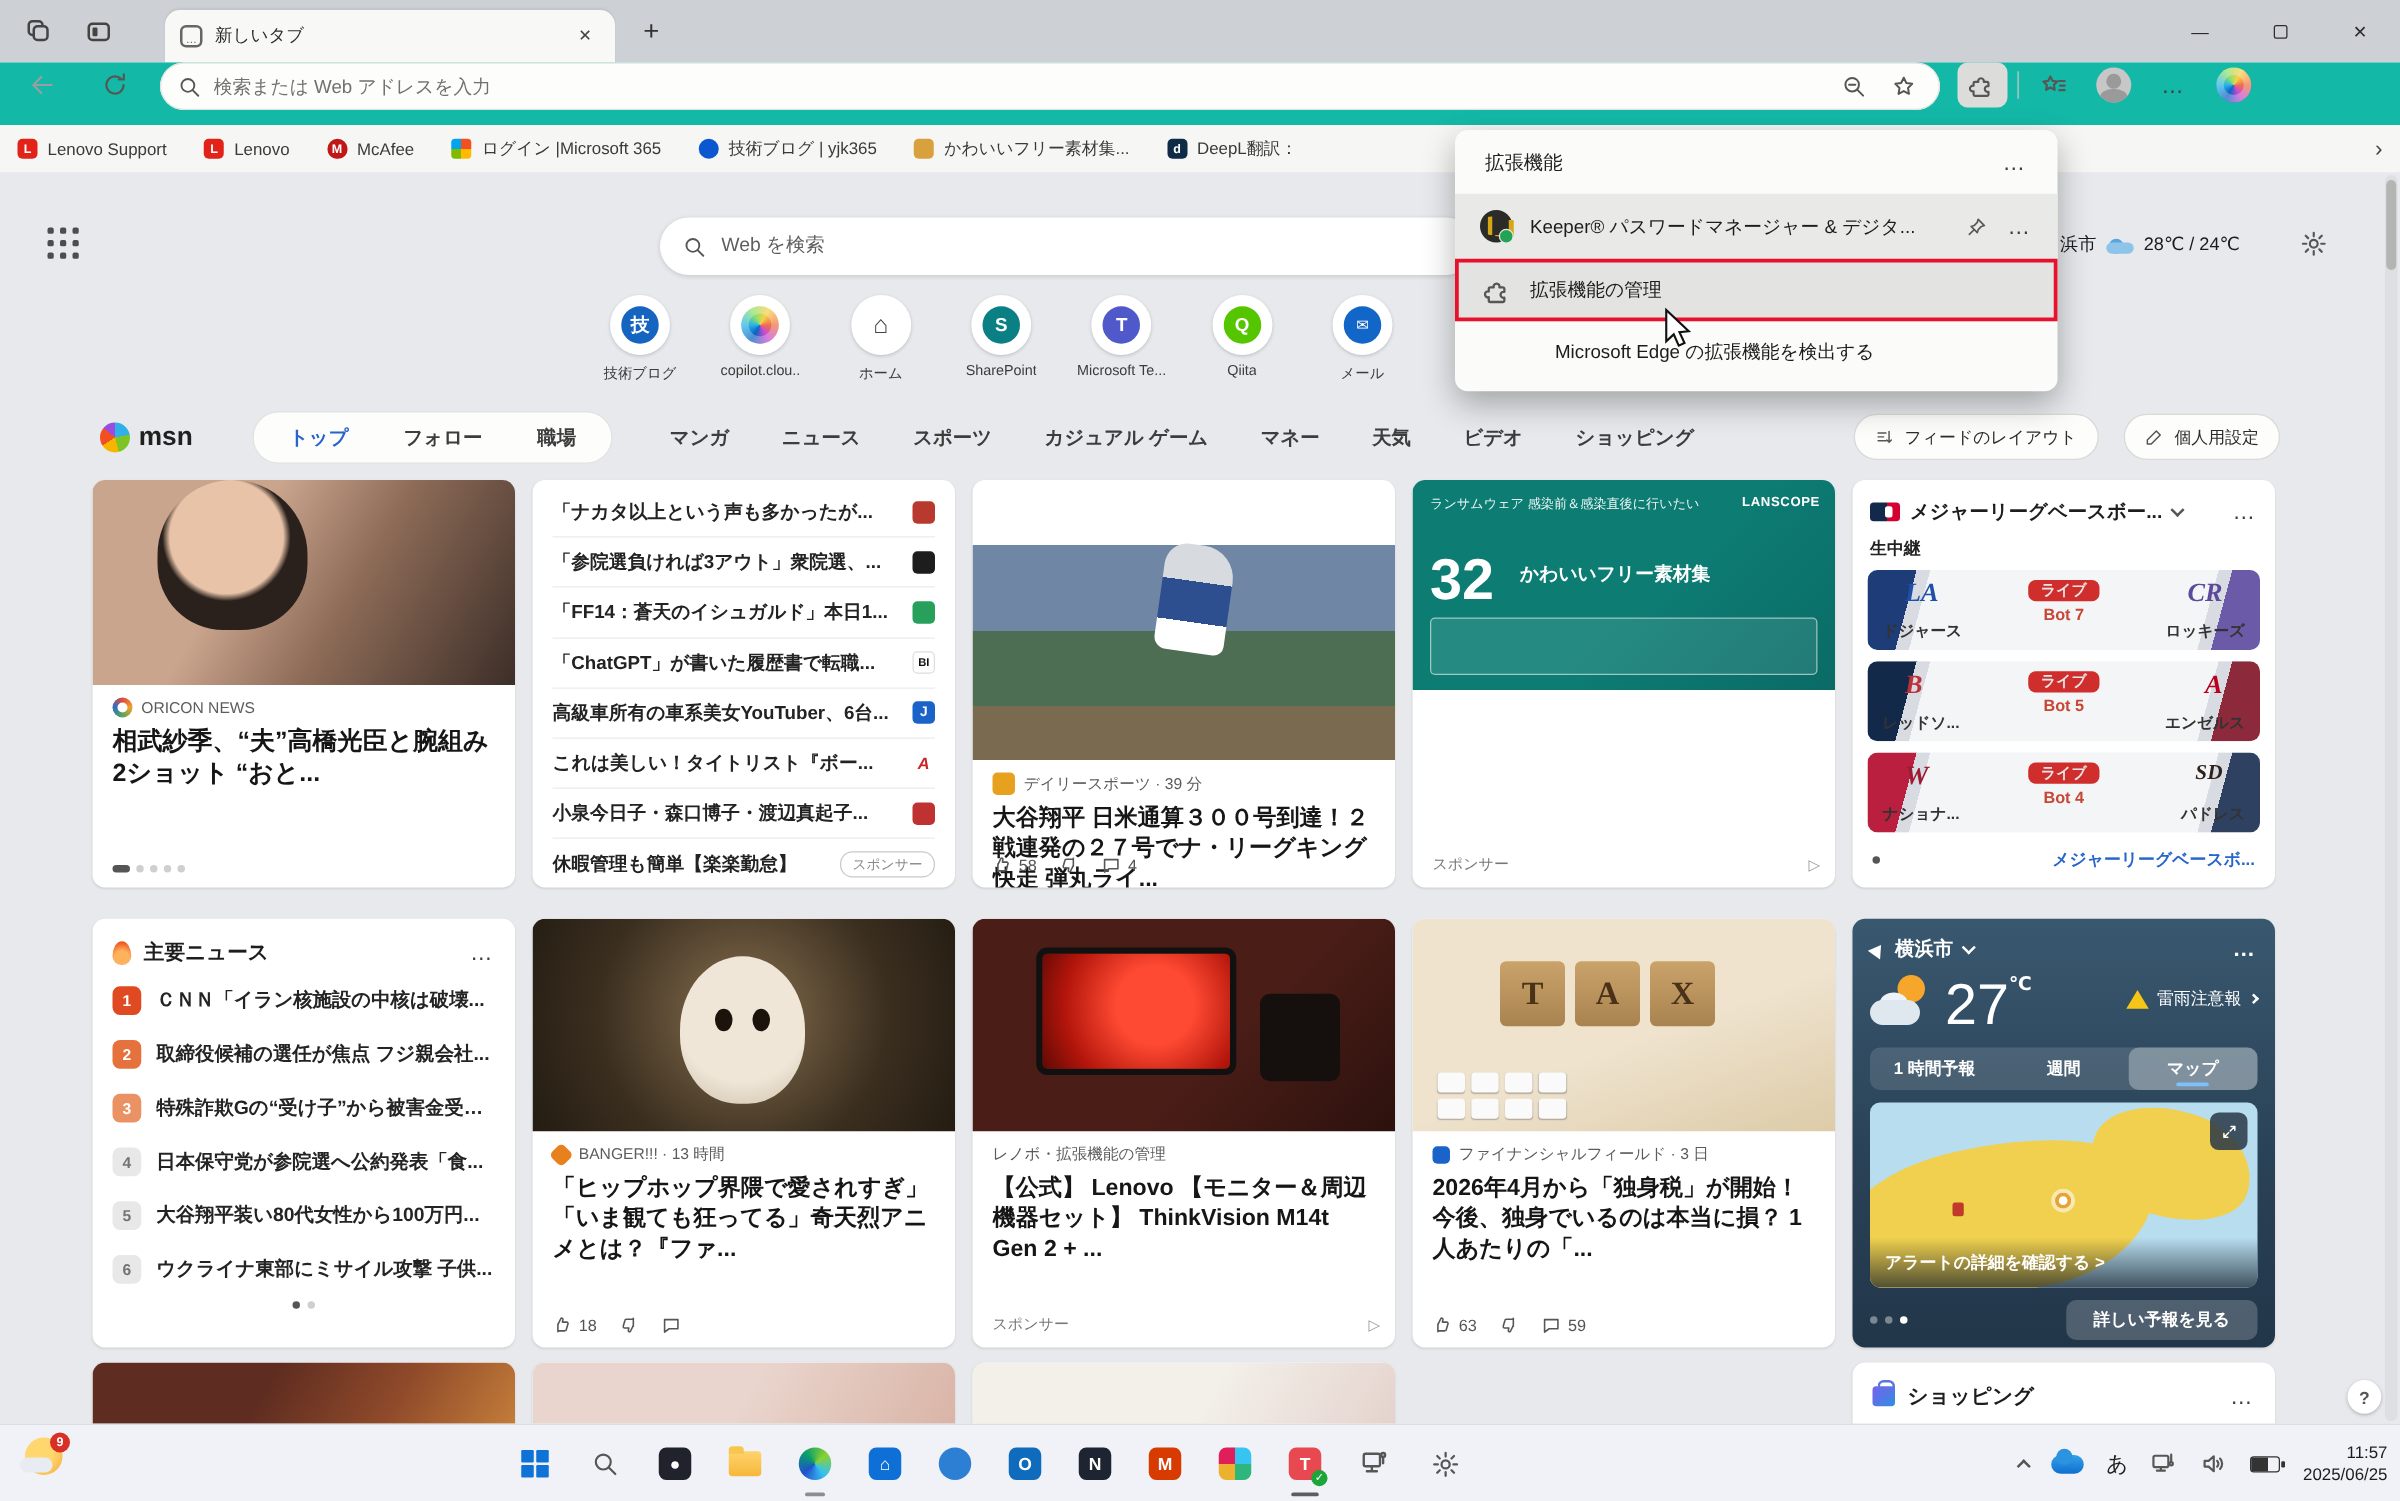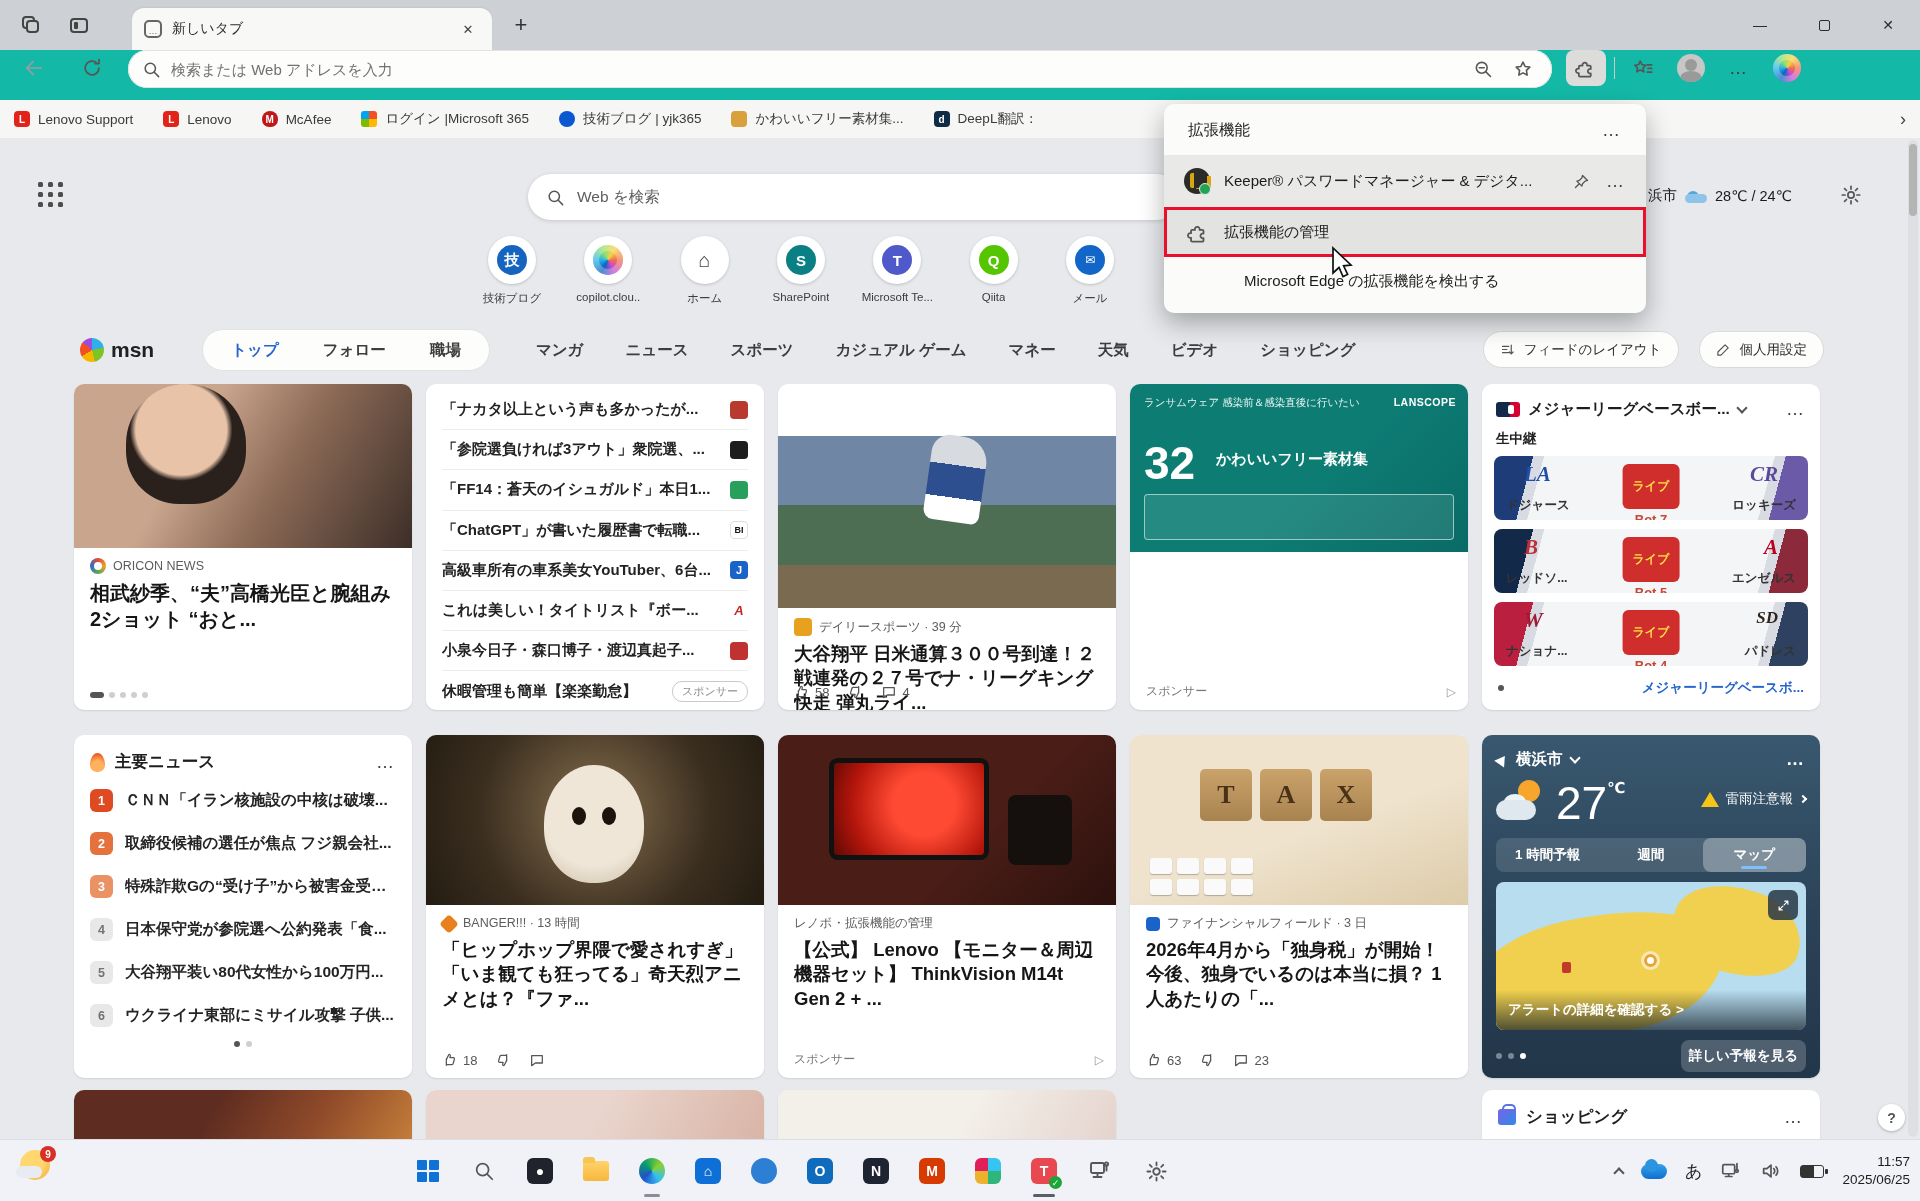--- a/index.html
+++ b/index.html
@@ -163,21 +163,21 @@
   .mlb-live{padding:2px 14px 8px;font-size:13.5px;font-weight:bold;color:#222}
   .game{position:relative;height:64px;margin:0 12px 9px;border-radius:8px;background:#f4f5f7;overflow:hidden}
   .g-bgl,.g-bgr{position:absolute;top:0;bottom:0;width:92px}
   .g-bgl{left:0;background:linear-gradient(105deg,var(--c) 0 36%,#d8dbe2 36% 46%,rgba(0,0,0,0) 46%)}
   .g-bgr{right:0;background:linear-gradient(285deg,var(--c) 0 36%,#d8dbe2 36% 46%,rgba(0,0,0,0) 46%)}
   .g-ab{position:absolute;top:6px;font-family:"Liberation Serif","DejaVu Serif",serif;font-weight:bold;font-size:21px;font-style:italic}
   .g-ab.l{left:30px}.g-ab.r{right:30px}
   .g-name{position:absolute;bottom:6px;font-size:12.5px;color:#333;font-weight:bold}
   .g-name.l{left:12px}.g-name.r{right:12px}
   .g-c{position:absolute;left:50%;top:8px;transform:translateX(-50%);display:flex;flex-direction:column;align-items:center;gap:3px}
-  .livebadge{background:#cf2e2c;color:#fde047;font-size:12px;font-weight:bold;padding:14px 10px;border-radius:6px}
+  .livebadge{background:#cf2e2c;color:#e5e5e5;font-size:12px;font-weight:bold;padding:0 10px;border-radius:6px}
   .botn{font-size:13px;font-weight:bold;color:#c74634}
   .mlb-foot{display:flex;align-items:center;justify-content:space-between;padding:4px 16px 12px}
   .mlb-more{font-size:13.5px;color:#2764cc;font-weight:bold}
   
   .wcard{background:linear-gradient(180deg,#39586f 0,#2a4257 55%,#223649 100%);color:#fff}
   .w-head{display:flex;align-items:center;gap:8px;padding:14px 14px 4px;font-size:15.5px;font-weight:bold}
   .w-pin{width:0;height:0;border-left:6px solid transparent;border-right:6px solid transparent;border-bottom:10px solid #fff;transform:rotate(35deg)}
   .w-main{display:flex;align-items:flex-start;padding:6px 14px 2px;gap:8px}
   .w-ico{position:relative;width:52px;height:44px;flex:none}
   .w-ico .sun{position:absolute;left:22px;top:0;width:22px;height:22px;border-radius:50%;background:#f7a62c}
@@ -192,21 +192,21 @@
   .w-tab.active{background:rgba(255,255,255,.30);border-radius:8px}
   .w-tab.active::after{content:"";position:absolute;bottom:3px;left:50%;transform:translateX(-50%);width:26px;height:3px;border-radius:2px;background:#7cc0ff}
   .w-map{position:relative;margin:10px 14px 0;height:148px;border-radius:8px;background:#b7ddef;overflow:hidden}
   .jp1{position:absolute;left:-30px;top:34px;width:260px;height:120px;background:#f0d04e;border-radius:46% 60% 40% 55%/55% 48% 60% 45%;transform:rotate(-12deg)}
   .jp2{position:absolute;left:176px;top:6px;width:130px;height:86px;background:#f0d04e;border-radius:55% 45% 58% 42%/50% 55% 45% 52%;transform:rotate(18deg)}
   .jp-mark{position:absolute;left:148px;top:72px;width:13px;height:13px;border-radius:50%;background:#fff;box-shadow:0 0 0 3px rgba(255,255,255,.55), inset 0 0 0 3px #e8a23a}
   .jp-red{position:absolute;left:66px;top:80px;width:9px;height:11px;background:#c0392b;border-radius:2px}
   .w-expand{position:absolute;right:8px;top:8px;width:30px;height:30px;border-radius:7px;background:rgba(40,55,70,.85);display:flex;align-items:center;justify-content:center}
   .w-overlay{position:absolute;left:0;right:0;bottom:0;height:40px;background:linear-gradient(180deg,rgba(20,30,40,0),rgba(20,30,40,.72));display:flex;align-items:center;padding:0 12px;font-size:13.5px;font-weight:bold;color:#fff}
   .w-foot{display:flex;align-items:center;justify-content:space-between;padding:10px 14px 12px}
-  .w-fbtn{background:rgba(255,255,255,.20);border-radius:8px;padding:7px 8px;font-size:13.5px;font-weight:bold}
+  .w-fbtn{background:rgba(255,255,255,.20);border-radius:8px;padding:7px 22px;font-size:13.5px;font-weight:bold}
   .wdots{display:flex;gap:6px}
   .wdots .dot{background:rgba(255,255,255,.4)}
   .wdots .dot.on{width:6px;background:#fff}
   
   .shop-head{display:flex;align-items:center;gap:10px;padding:16px 16px 6px}
   .bag{width:18px;height:16px;border-radius:3px;background:linear-gradient(135deg,#7b61e8,#2f8de4);position:relative}
   .bag::before{content:"";position:absolute;left:4px;top:-5px;width:10px;height:8px;border:2px solid #5a74e6;border-bottom:0;border-radius:5px 5px 0 0}
   .help-c{position:absolute;left:1878px;top:966px;width:27px;height:27px;border-radius:50%;background:#fff;box-shadow:0 1px 3px rgba(0,0,0,.25);display:flex;align-items:center;justify-content:center;font-size:14px;color:#555;font-weight:bold}
   .scrollbar{position:absolute;right:2px;top:2px;width:10px;height:997px;background:rgba(0,0,0,.04);border-radius:5px}
   .thumb{position:absolute;left:1px;top:4px;width:8px;height:72px;border-radius:4px;background:#b4b4b4}
@@ -717,21 +717,21 @@
             </span>
           <span class="ac">
               <svg class="sv" width="16" height="16" viewBox="0 0 24 24" style="transform:rotate(180deg)">
                 <path d="M6.5 10.5V20M6.5 11.5l3.4-7c.7-1.4 2.9-.8 2.6 1l-.6 3h5.2a1.6 1.6 0 0 1 1.5 2.1l-1.9 6.6A2 2 0 0 1 14.8 19H6.5"></path>
               </svg>
             </span>
           <span class="ac">
               <svg class="sv" width="16" height="16" viewBox="0 0 24 24">
                 <path d="M4 5.5h16v11H9.5L4 20.5z"></path>
               </svg>
-              <span>23</span>
+              <span>59</span>
             </span>
         </div>
       </div>
     </div>
 
     <div class="col c5 row-top">
       <div class="card full">
         <div class="mlb-head">
           <span class="mlb-logo"></span>
           <span class="mlb-title t1">メジャーリーグベースボー...</span>

